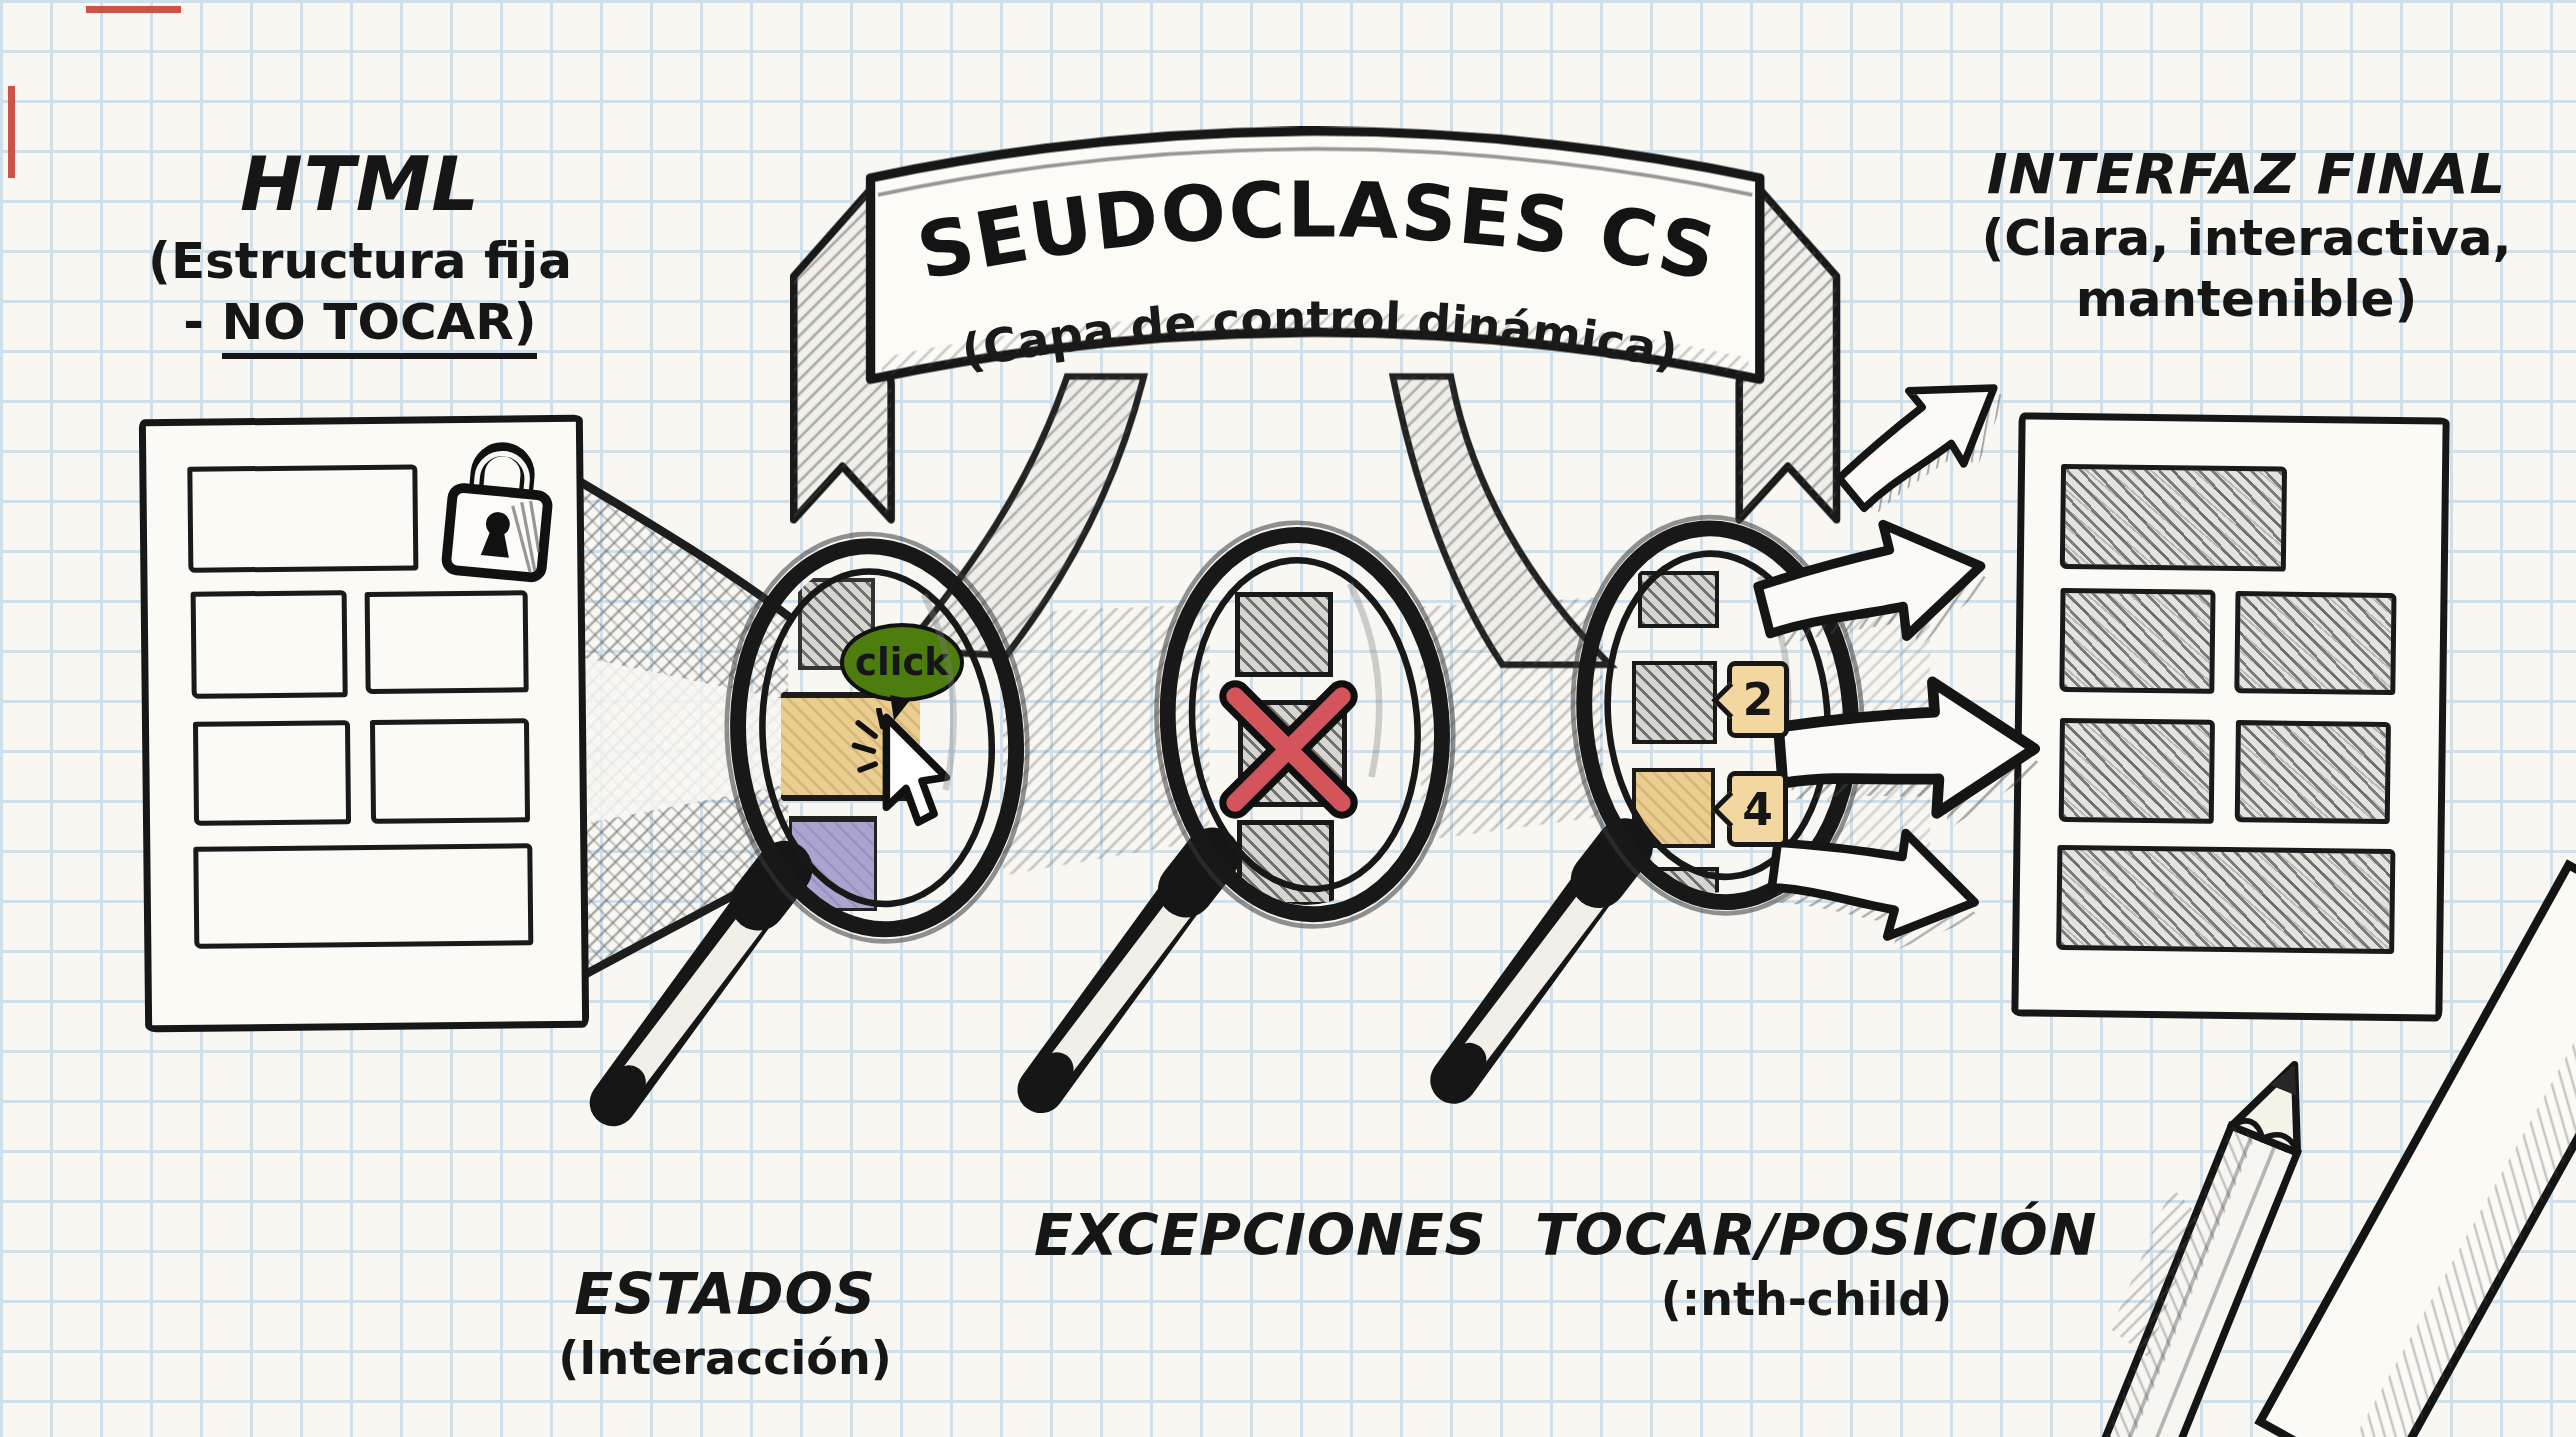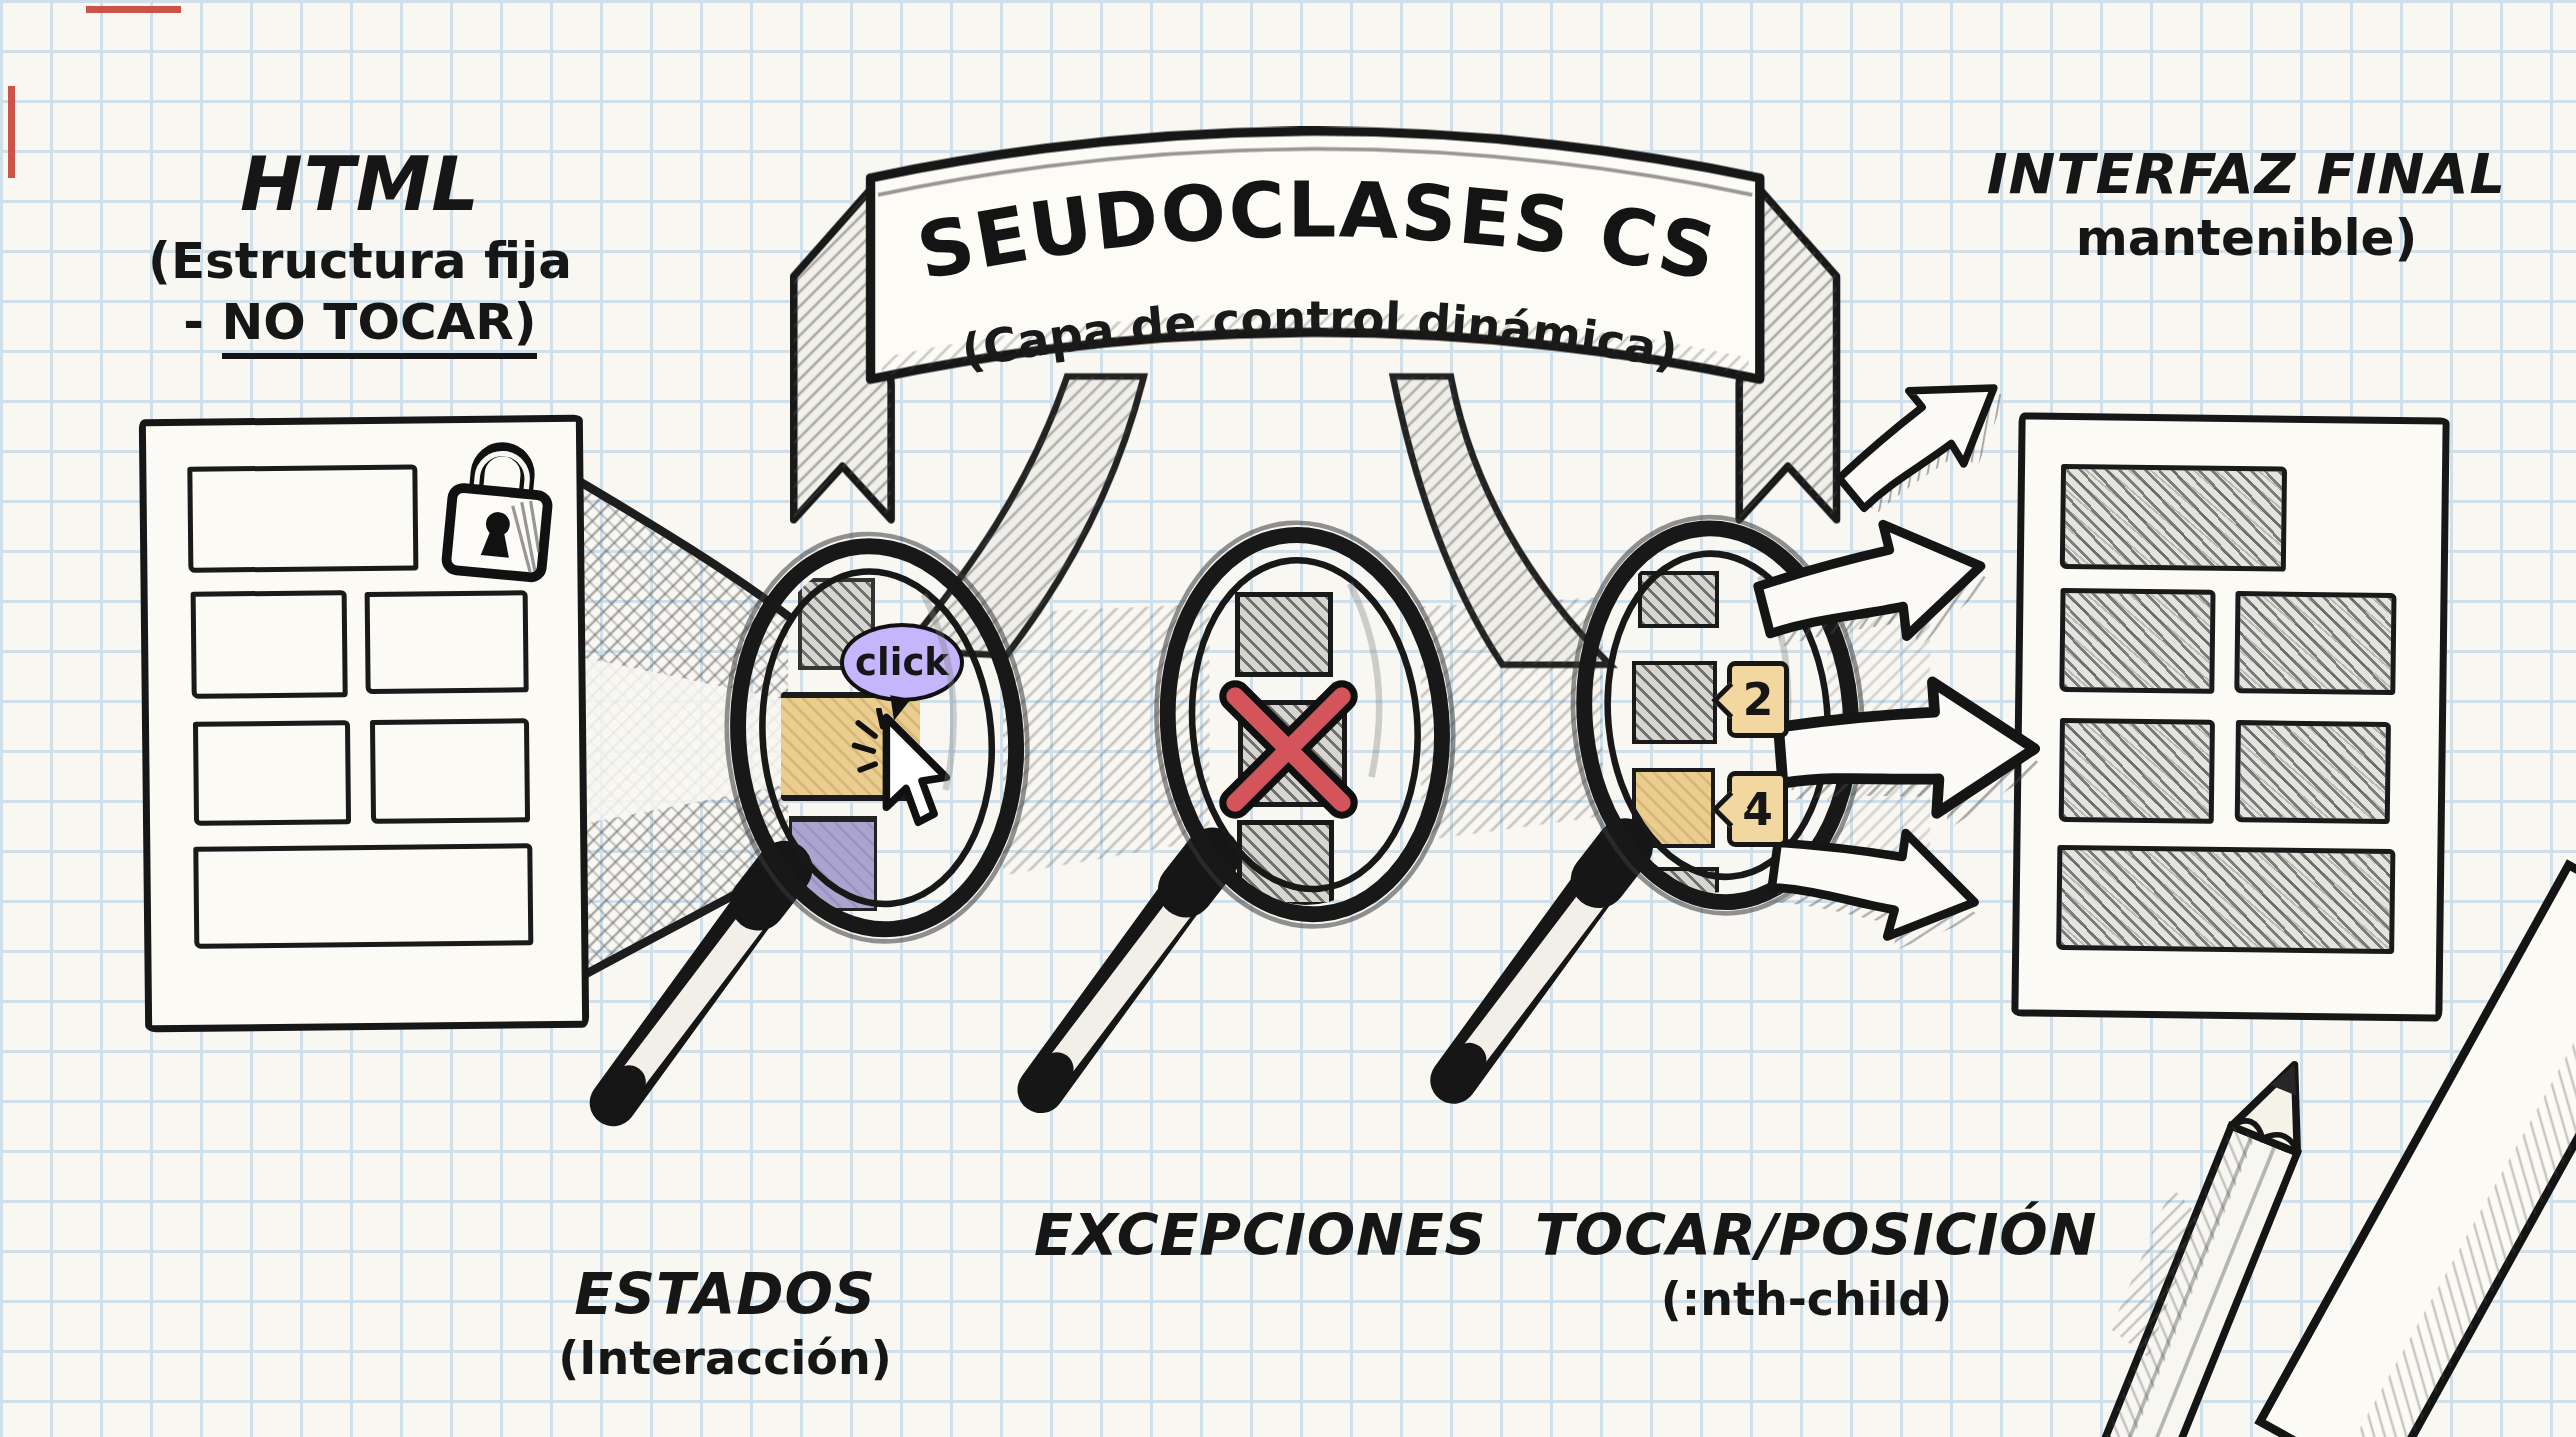--- a/index.html
+++ b/index.html
@@ -33,21 +33,21 @@
   .u{border-bottom:6.6px solid #141414;padding-bottom:2.8px;}
   .hatchgray{background:
       repeating-linear-gradient(45deg, rgba(45,45,45,.6) 0 2.8px, rgba(45,45,45,0) 2.8px 9.4px),
       #d6d5d0;}
   .box-yellow{background:
       repeating-linear-gradient(45deg, rgba(120,90,30,.18) 0 2.8px, transparent 2.8px 10.3px),
       #eccd90;}
   .box-purple{background:
       repeating-linear-gradient(45deg, rgba(70,60,120,.15) 0 2.8px, transparent 2.8px 11.2px),
       #aaa4cf;}
-  .bubble{position:absolute;background:#c4b5fd;border:4.7px solid #111;border-radius:50%;
+  .bubble{position:absolute;background:#4d7c0f;border:4.7px solid #111;border-radius:50%;
       display:flex;align-items:center;justify-content:center;font-size:37px;font-weight:700;z-index:4;}
   .bubble::after{content:'';position:absolute;left:38%;bottom:-22.5px;width:0;height:0;
       border-left:8.4px solid transparent;border-right:13px solid transparent;
       border-top:24px solid #111;transform:rotate(10deg);}
   .tag{position:absolute;z-index:5;background:#f2d8a0;border:5.6px solid #161616;border-radius:8.4px;
       display:flex;align-items:center;justify-content:center;font-size:44px;font-weight:700;}
   .tag::before{content:'';position:absolute;left:-15px;top:50%;width:20.6px;height:20.6px;background:#f2d8a0;
       border-left:5.6px solid #161616;border-bottom:5.6px solid #161616;transform:translateY(-50%) rotate(45deg);}
   .redmark{position:absolute;background:#cc5348;z-index:1;}
   .banner-title{font-family:"DejaVu Sans","Liberation Sans",sans-serif;font-weight:700;font-size:82px;fill:#141414;letter-spacing:2px;}
@@ -273,20 +273,21 @@
 <div class="lbl" style="left:140px;top:139px;width:440px;">
   <div class="big">HTML</div>
   <div class="sub">(Estructura fija</div>
   <div class="sub">
     <span>- </span><span class="u">NO TOCAR)</span>
   </div>
 </div>
 
 <div class="lbl" style="left:1947px;top:140px;width:599px;">
   <div class="big" style="font-size:56px;">INTERFAZ FINAL</div>
+  <div class="sub">(Clara, interactiva,</div>
   <div class="sub">mantenible)</div>
 </div>
 
 <div class="lbl lbl-bottom" style="left:552px;top:1260px;width:346px;">
   <div class="big">ESTADOS</div>
   <div class="sub">(Interacción)</div>
 </div>
 <div class="lbl lbl-bottom" style="left:1034px;top:1201px;width:431px;">
   <div class="big">EXCEPCIONES</div>
 </div>

